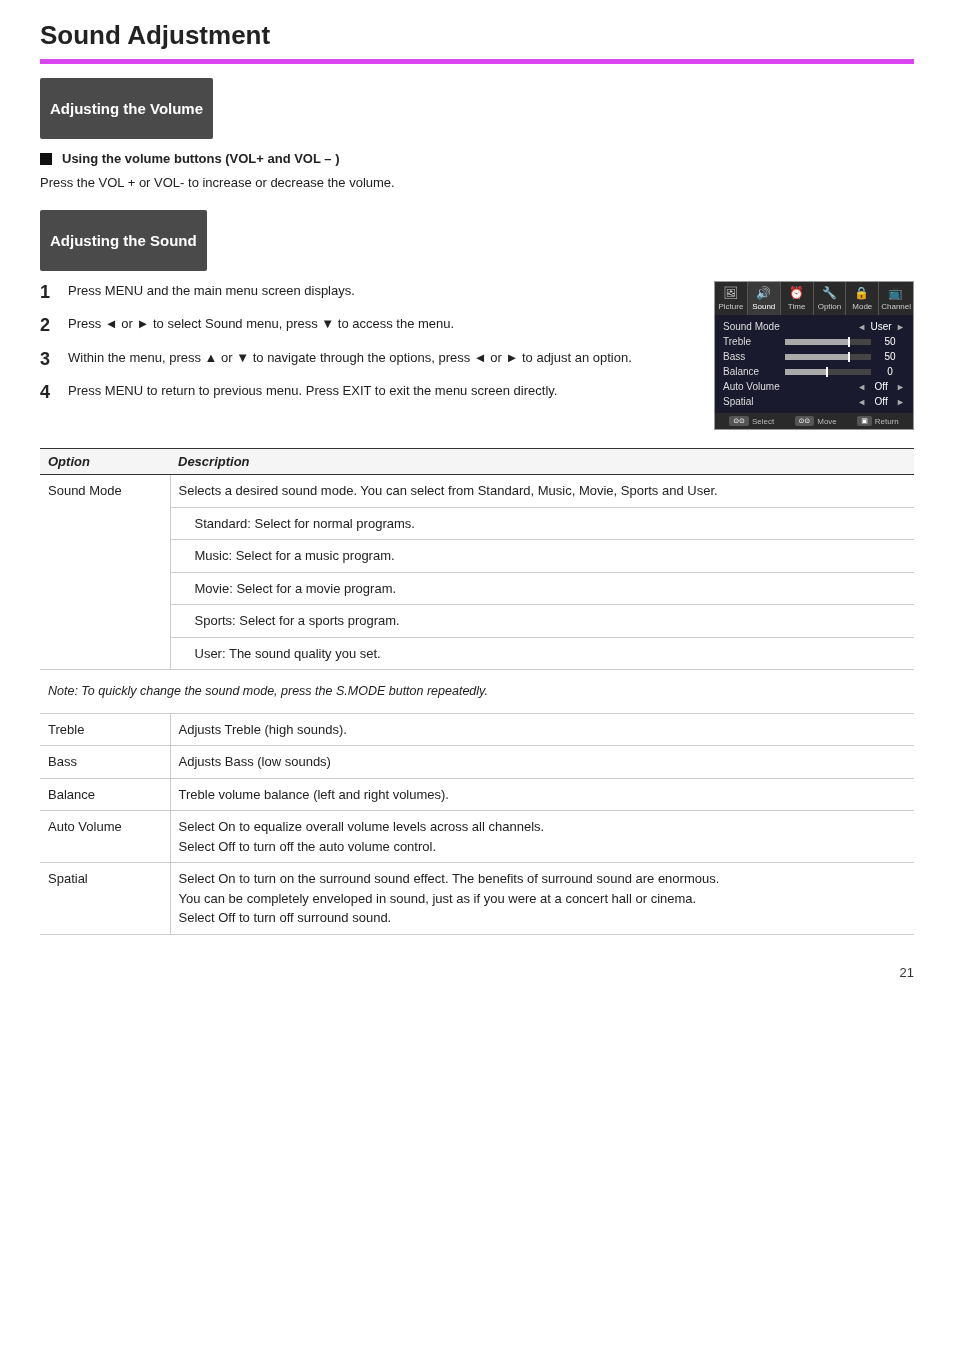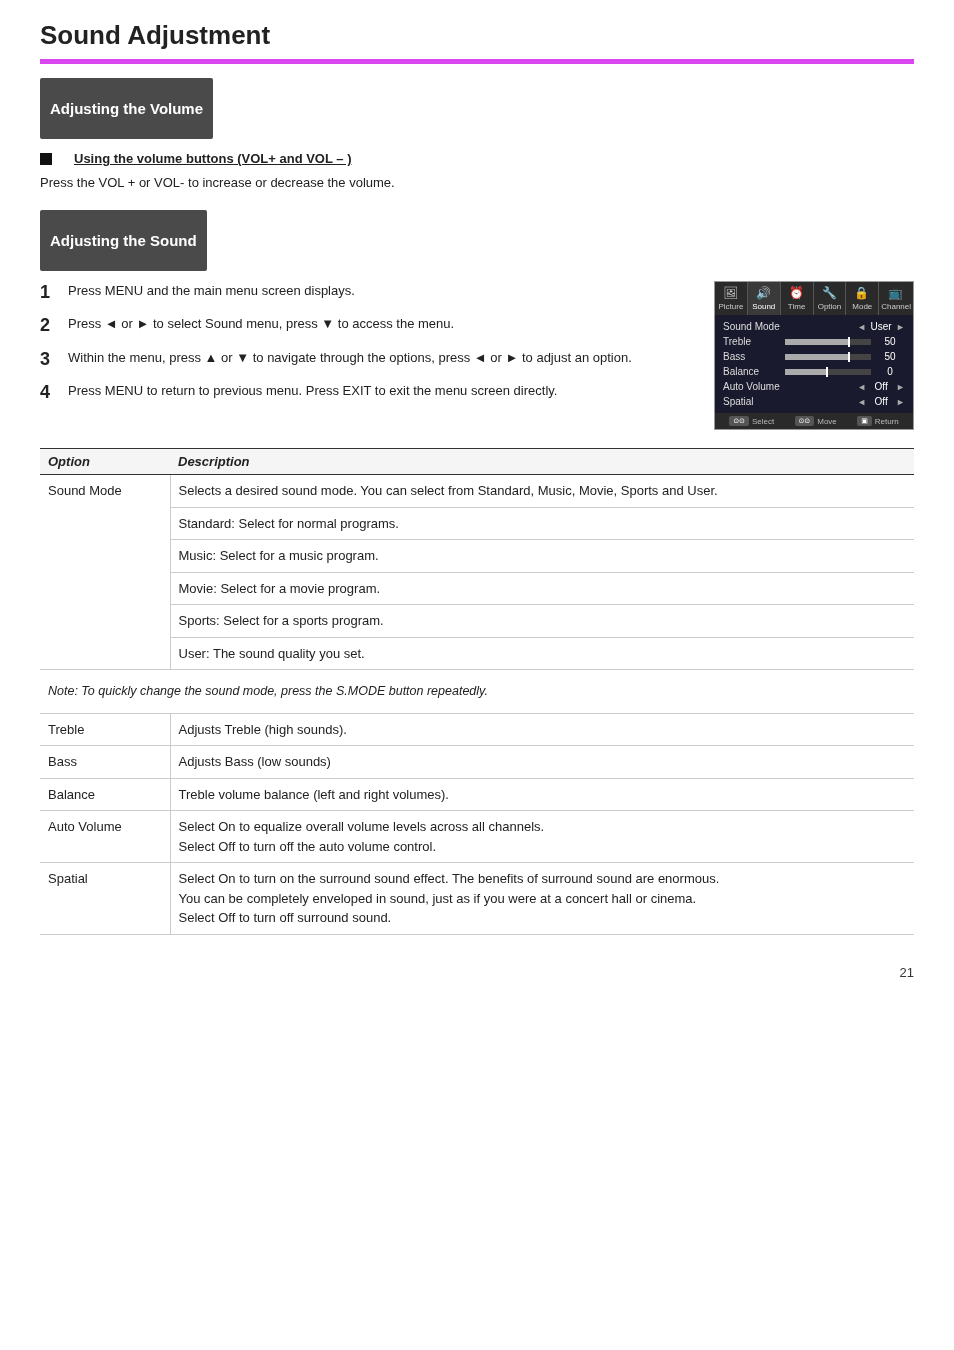--- a/index.html
+++ b/index.html
@@ -31,22 +31,21 @@
       margin-bottom: 10px;
       border-radius: 2px;
     }
 
     .subsection-title {
       font-size: 13px;
       font-weight: bold;
       margin-bottom: 4px;
       display: flex;
       align-items: center;
-      gap: 22px;
-      text-decoration: underline;
+      gap: 10px;
     }
 
     .black-square {
       display: inline-block;
       width: 12px;
       height: 12px;
       background: #111;
       flex-shrink: 0;
     }
 
@@ -221,21 +220,21 @@
 
     .options-table td {
       padding: 6px 8px;
       border-bottom: 1px solid #ccc;
       vertical-align: top;
       line-height: 1.5;
     }
 
     .options-table tr.sub-row td {
       border-top: 1px solid #e0e0e0;
-      padding-left: 8px;
+      padding-left: 24px;
     }
 
     .options-table td.option-col {
       font-weight: bold;
       width: 130px;
       border-right: 1px solid #ccc;
       vertical-align: top;
     }
 
     .note-row {

